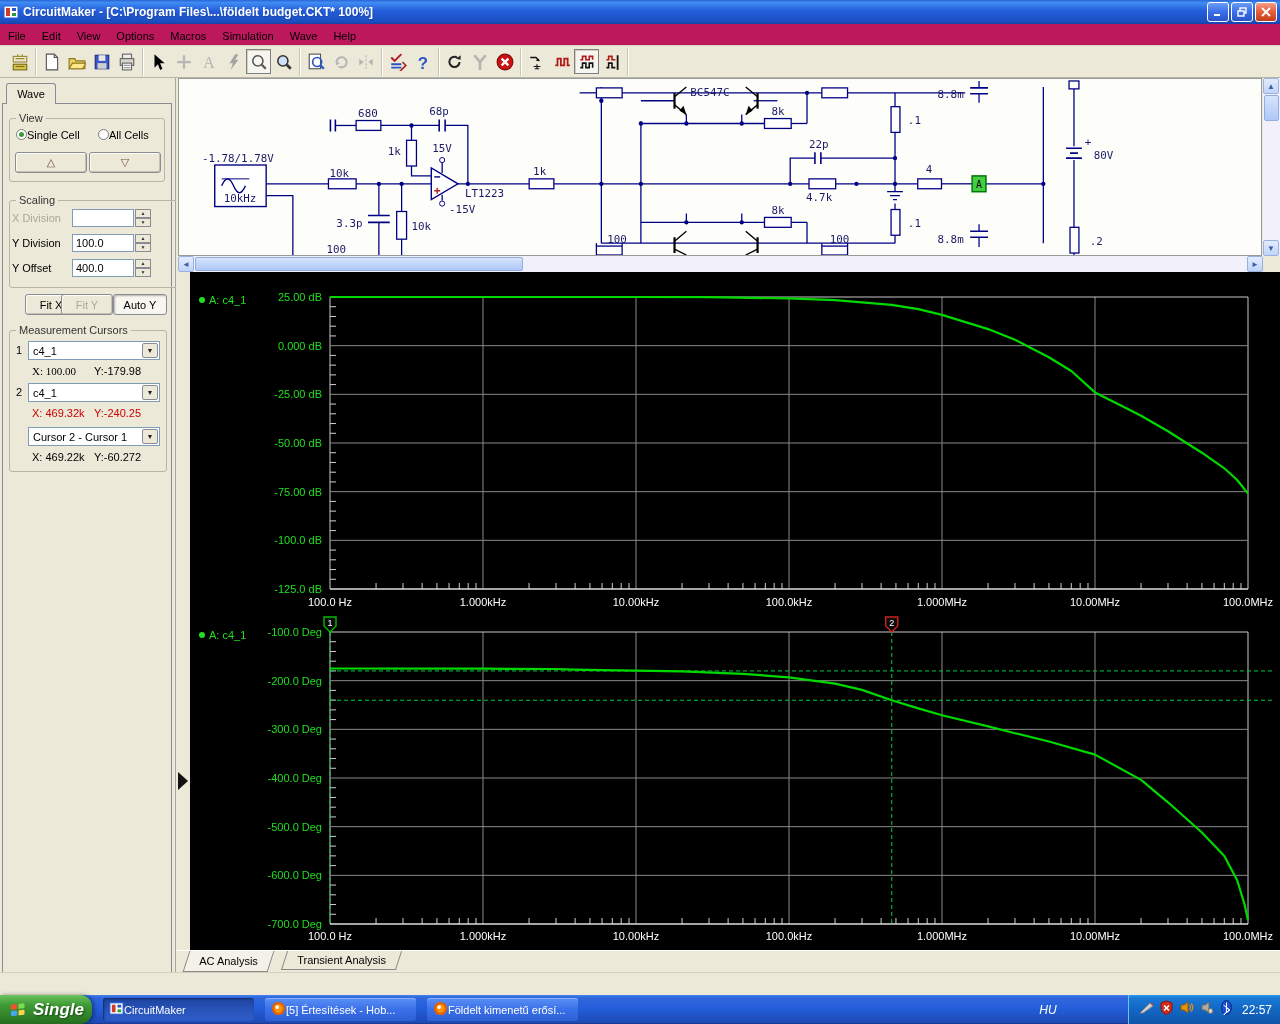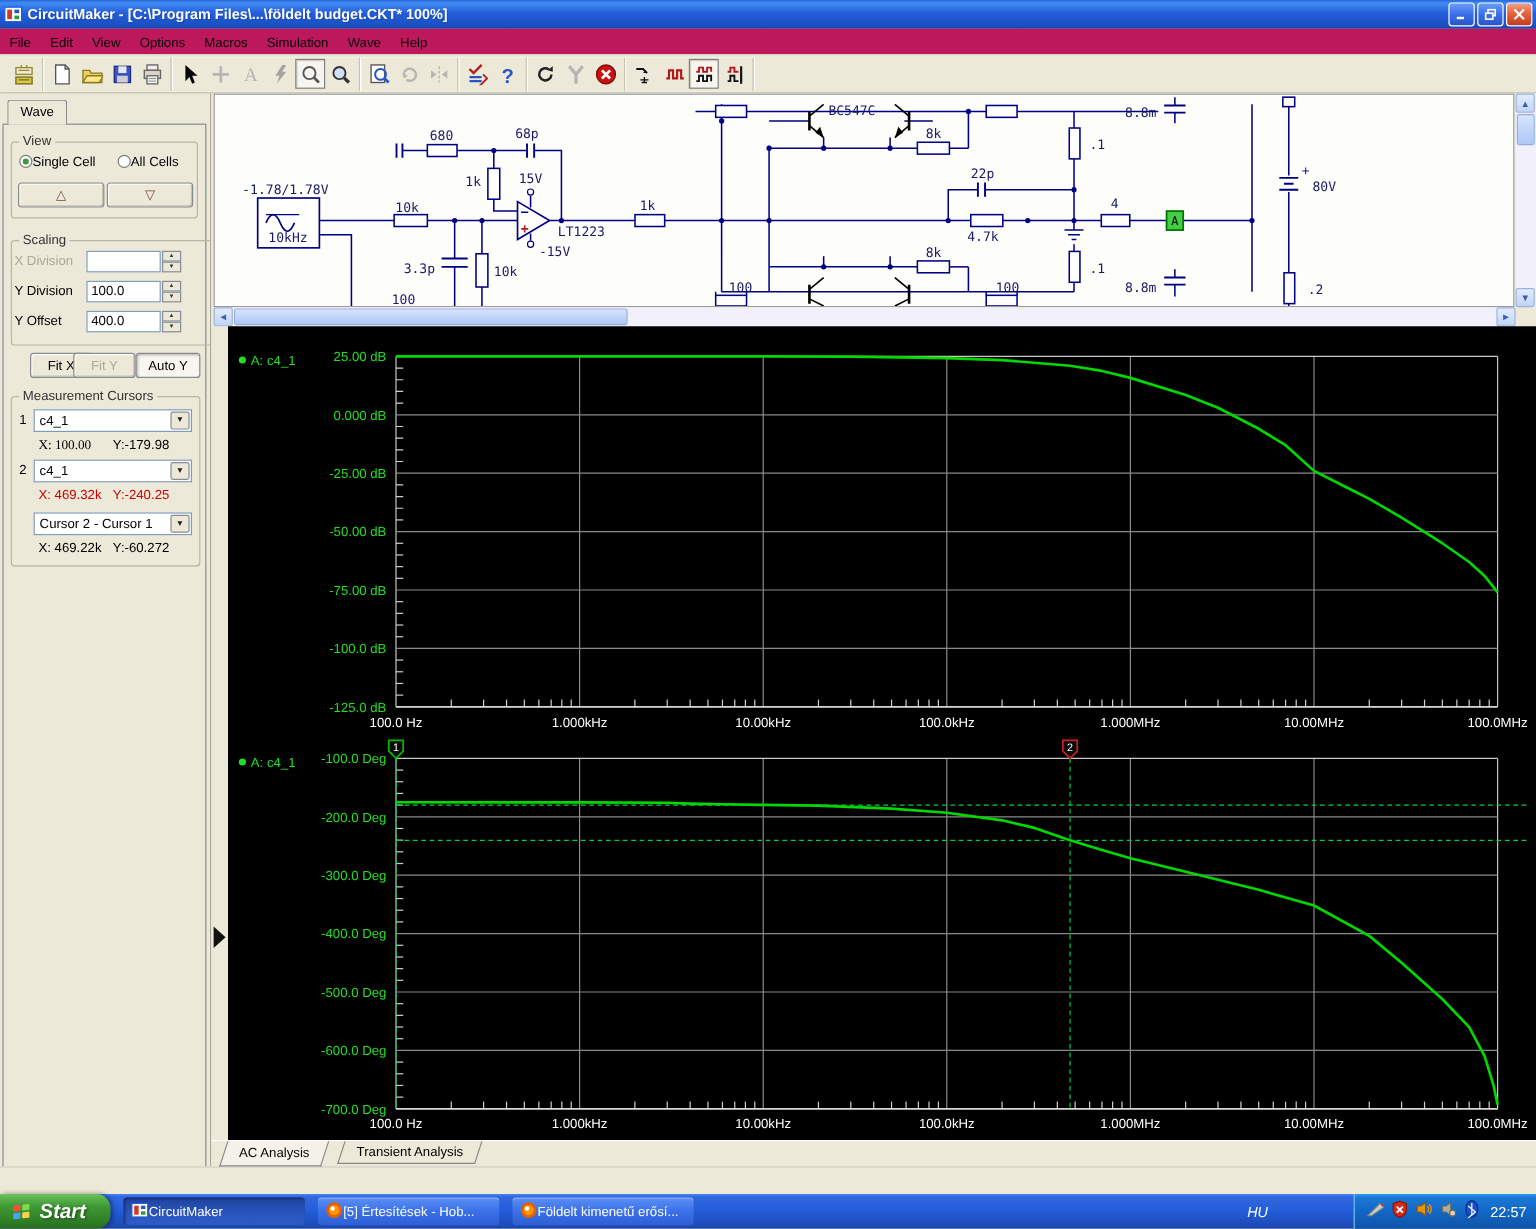--- a/index.html
+++ b/index.html
@@ -784,21 +784,21 @@
   <div id="taskbar">
     <div id="start-btn">
       <svg width="20" height="20" viewBox="0 0 20 20">
         <g transform="skewY(-6)">
           <rect x="3" y="5" width="6" height="5" rx="1" fill="#ff4b33"></rect>
           <rect x="10.5" y="5" width="6" height="5" rx="1" fill="#7ddb4f"></rect>
           <rect x="3" y="11.5" width="6" height="5" rx="1" fill="#46a6f5"></rect>
           <rect x="10.5" y="11.5" width="6" height="5" rx="1" fill="#ffd24d"></rect>
         </g>
       </svg>
-      <span>Start</span>
+      <span>Single</span>
     </div>
     <div id="task-buttons" style="display:flex;align-items:center;">
         <div class="task-btn active">
           <span><svg viewBox="0 0 16 16" width="15" height="15">
               <rect x="1" y="2" width="14" height="12" fill="#fff" stroke="#245edb"></rect>
               <rect x="3" y="4" width="4" height="8" fill="#d03a2a"></rect>
               <rect x="9" y="4" width="4" height="3" fill="#2a55c8"></rect>
               <rect x="9" y="9" width="4" height="3" fill="#2a9a3a"></rect>
             </svg></span>
           <span class="tlabel">CircuitMaker</span>

